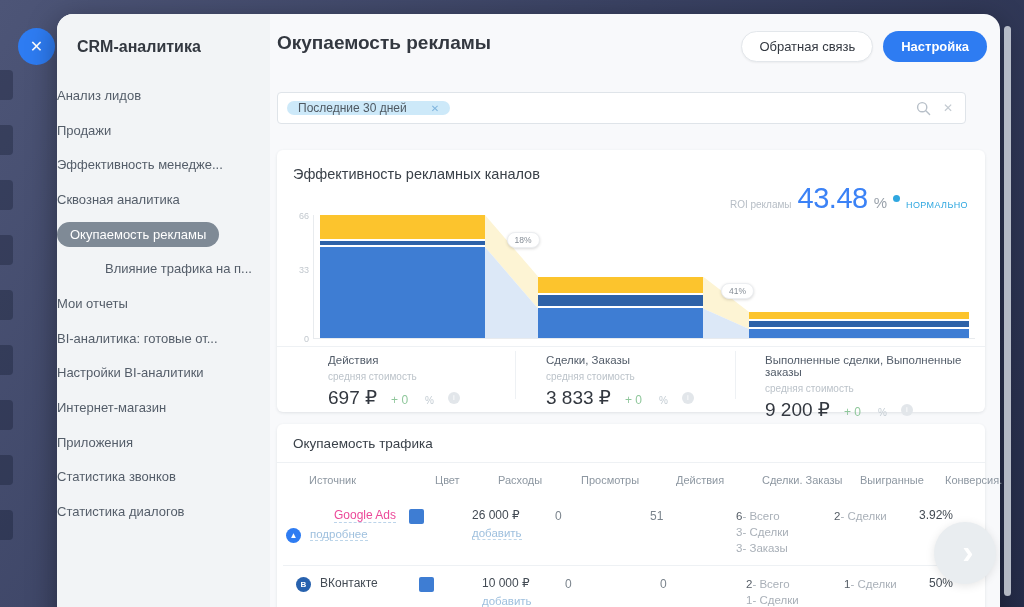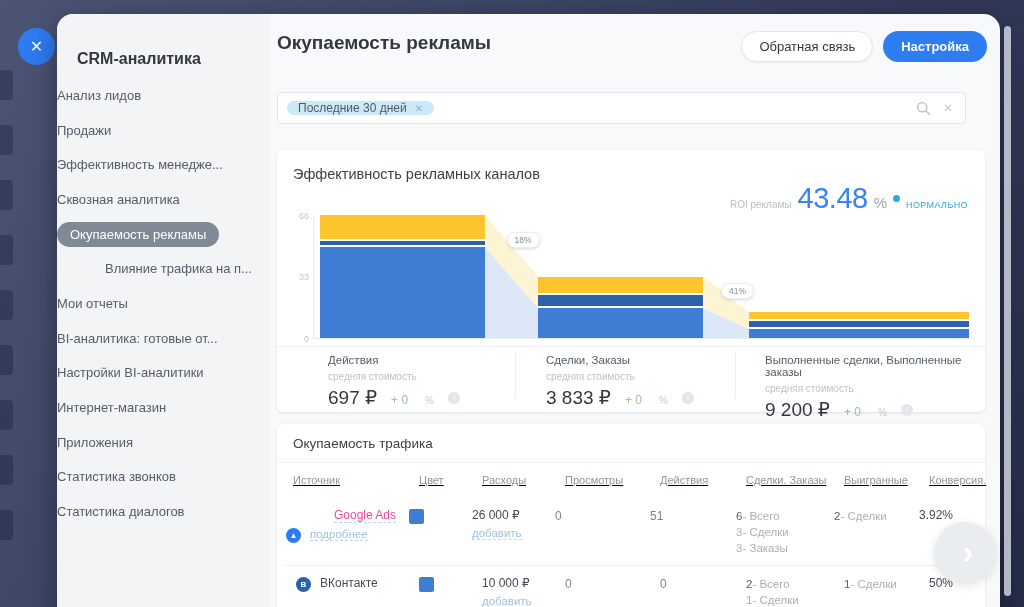--- a/index.html
+++ b/index.html
@@ -9,38 +9,38 @@
     background:linear-gradient(125deg,#4d5577 0%,#3a4263 45%,#252c49 100%);}
   .bg-ic{position:absolute;left:0;width:13px;height:30px;background:rgba(8,14,32,.28);border-radius:0 4px 4px 0;}
   .close-btn{position:absolute;left:18px;top:28px;width:37px;height:37px;border-radius:50%;
     background:#2e7cf2;border:none;color:#fff;font-size:16px;line-height:36px;text-align:center;cursor:pointer;z-index:1;padding:0;}
   .panel{position:absolute;left:57px;top:14px;width:943px;height:620px;background:#f8f9fb;
     border-radius:16px 16px 0 0;z-index:2;box-shadow:0 8px 30px rgba(0,0,0,.4);}
   .panel-scrollbar{position:absolute;left:1004px;top:26px;width:7px;height:570px;
     background:rgba(228,233,240,.75);border-radius:4px;z-index:3;}
   
   .sidebar{position:absolute;left:0;top:0;width:213px;height:100%;background:#f2f4f6;border-radius:16px 0 0 0;}
-  .sb-title{position:absolute;left:20px;top:24px;font-size:16px;font-weight:700;color:#333840;margin-top:12px;}
+  .sb-title{position:absolute;left:20px;top:24px;font-size:16px;font-weight:700;color:#333840;}
   .sb-list{position:absolute;left:0;top:64px;right:0;}
   .sb-item{height:34.7px;display:flex;align-items:center;font-size:13px;color:#545d69;cursor:pointer;}
   .sb-item.ind{padding-left:48px;}
   .sb-item .lbl{white-space:nowrap;}
   .sb-item.sel .lbl{background:#7f8a96;color:#fff;border-radius:16px;padding:5px 13px;font-size:13px;}
   
   .content{position:absolute;left:213px;top:0;right:0;bottom:0;}
   .page-title{position:absolute;left:7px;top:18px;margin:0;font-size:19px;font-weight:600;color:#333840;}
   .hdr-buttons{position:absolute;right:13px;top:17px;display:flex;gap:10px;}
   .btn-white{height:31px;padding:0 17px;border-radius:17px;background:#fff;border:1px solid #e3e7eb;
     font-size:13px;color:#333840;cursor:pointer;box-shadow:0 1px 2px rgba(0,0,0,.05);font-family:inherit;}
   .btn-blue{height:31px;padding:0 18px;border-radius:17px;background:#2e7cf2;border:none;font-size:13px;
     color:#fff;font-weight:600;cursor:pointer;font-family:inherit;}
   
   .filter-bar{position:absolute;left:7px;top:78px;width:689px;height:32px;background:#fff;
     border:1px solid #dfe4e9;border-radius:4px;display:flex;align-items:center;padding:0 12px 0 9px;}
-  .chip{display:inline-flex;align-items:center;gap:8px;background:#cde9f9;border-radius:10px;
+  .chip{display:inline-flex;align-items:center;gap:24px;background:#cde9f9;border-radius:10px;
     padding:0 11px;font-size:12px;color:#4f5962;cursor:pointer;}
   .chip-x{color:#7fb4dd;font-size:10px;cursor:pointer;}
   .search-ic{margin-left:auto;width:15px;height:15px;cursor:pointer;}
   .clear-ic{margin-left:12px;color:#c3cad1;font-size:12px;cursor:pointer;}
   
   .card{position:absolute;left:7px;width:708px;background:#fff;border-radius:6px;
     box-shadow:0 1px 3px rgba(60,70,80,.12);}
   .chart-card{top:136px;height:262px;}
   .table-card{top:410px;height:216px;}
   .card h2{position:absolute;left:16px;top:16px;margin:0;font-size:14.5px;font-weight:400;color:#3a4149;}
@@ -67,21 +67,21 @@
   .stat-name{font-size:11.5px;color:#525c69;}
   .stat-sub{font-size:10px;color:#bcc3ca;margin-top:5px;}
   .stat-vrow{margin-top:4px;display:flex;align-items:baseline;gap:14px;}
   .stat-value{font-size:19px;color:#333840;}
   .stat-delta{font-size:12px;color:#8fc79b;}
   .stat-dunit{font-size:10px;color:#c3ccd3;margin-left:3px;}
   .stat-info{width:12px;height:12px;border-radius:50%;background:#e2e6ea;color:#fff;font-size:8px;
     display:inline-flex;align-items:center;justify-content:center;align-self:center;font-style:normal;}
   
   .tdiv1{position:absolute;left:0;right:0;top:38px;border-top:1px solid #eef1f4;}
-  .thead{position:absolute;left:6px;right:0;top:50px;text-decoration:underline;}
+  .thead{position:absolute;left:22px;right:0;top:50px;}
   .trow{display:grid;grid-template-columns:126px 63px 83px 95px 86px 98px 85px 1fr;padding-left:10px;align-items:start;}
   .thr span{font-size:11px;color:#8d97a1;}
   .tbody{position:absolute;left:6px;right:0;top:76px;}
   .tr1{padding:8px 0 9px;}
   .tr2{border-top:1px solid #eef1f4;padding-top:10px;}
   .c-src{position:relative;padding-left:27px;font-size:12px;}
   .src-icon{position:absolute;left:3px;width:15px;height:15px;border-radius:50%;color:#fff;font-size:8px;
     display:flex;align-items:center;justify-content:center;font-weight:700;}
   .src-icon.gads{background:#2e7cf2;top:20px;}
   .src-icon.vk{background:#2862ae;top:1px;}
@@ -194,21 +194,21 @@
           <span class="roi-label">ROI рекламы</span>
           <span class="roi-value">43.48</span>
           <span class="roi-unit">%</span>
           <span class="roi-dot"></span>
           <span class="roi-status">НОРМАЛЬНО</span>
         </div>
         <div class="plot" id="plot">
             <div class="axis-v"></div>
             <div class="axis-h"></div>
             <div class="ytick" style="top: -4px;">66</div>
-            <div class="ytick" style="top: 57px;">33</div>
+            <div class="ytick" style="top: 50px;">33</div>
             <div class="ytick" style="top: 119px;">0</div>
             <div class="seg" style="left: 5px; top: 0px; width: 165px; height: 24.2273px; background: rgb(252, 196, 45);"></div>
             <div class="seg" style="left: 5px; top: 26.2273px; width: 165px; height: 3.72727px; background: rgb(46, 98, 168);"></div>
             <div class="seg" style="left: 5px; top: 31.9545px; width: 165px; height: 91.0455px; background: rgb(62, 125, 211);"></div>
             <div class="seg" style="left: 223px; top: 61.5px; width: 165px; height: 16.7727px; background: rgb(252, 196, 45);"></div>
             <div class="seg" style="left: 223px; top: 80.2727px; width: 165px; height: 11.1818px; background: rgb(46, 98, 168);"></div>
             <div class="seg" style="left: 223px; top: 93.4545px; width: 165px; height: 29.5455px; background: rgb(62, 125, 211);"></div>
             <div class="seg" style="left: 434px; top: 96.9091px; width: 220px; height: 7.45455px; background: rgb(252, 196, 45);"></div>
             <div class="seg" style="left: 434px; top: 106.364px; width: 220px; height: 5.59091px; background: rgb(46, 98, 168);"></div>
             <div class="seg" style="left: 434px; top: 113.955px; width: 220px; height: 9.04545px; background: rgb(62, 125, 211);"></div>

